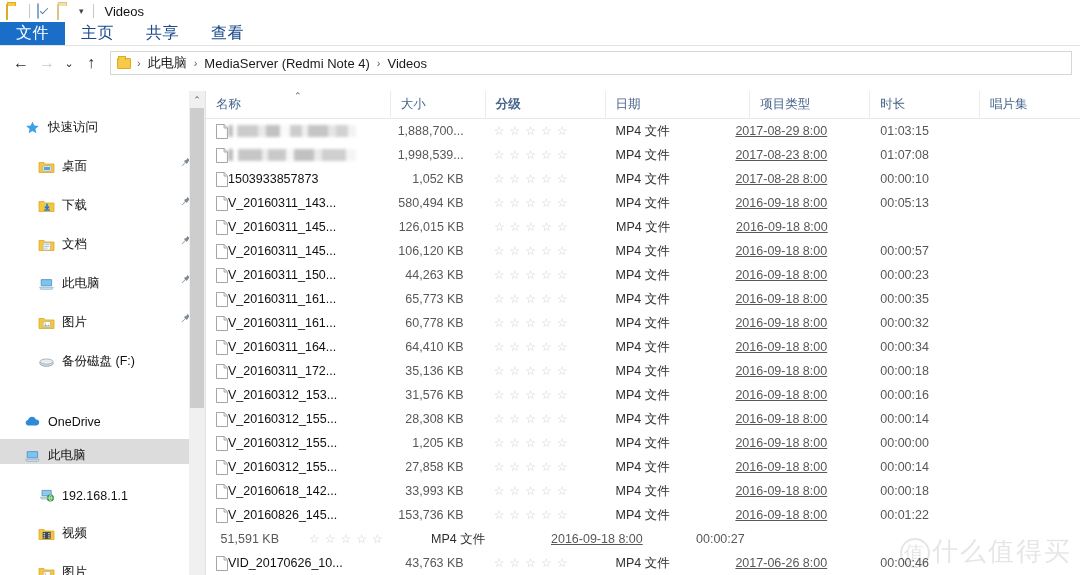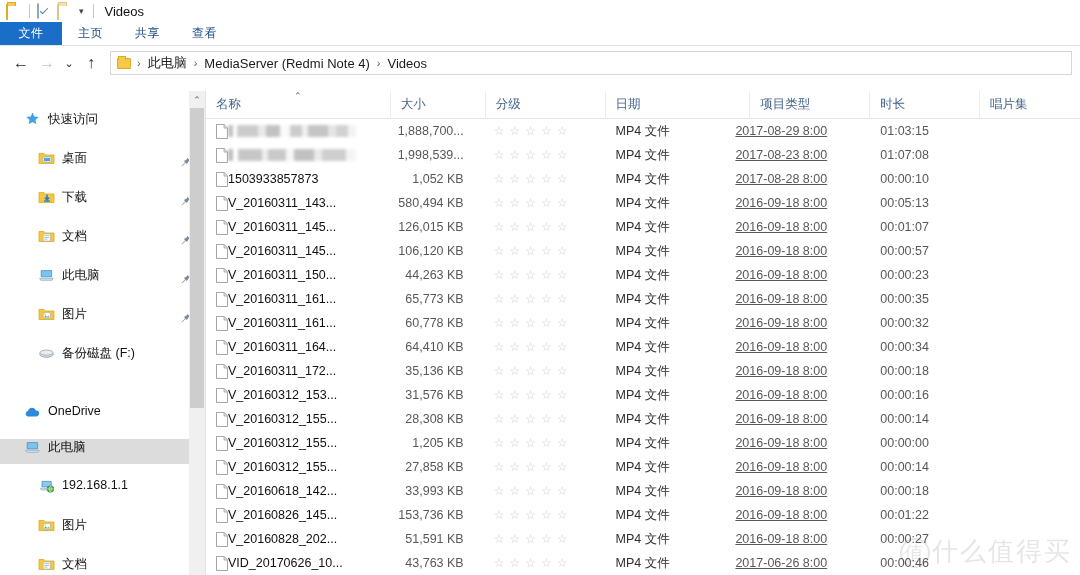--- a/index.html
+++ b/index.html
@@ -43,21 +43,21 @@
   .tb-caret { font-size:9px; color:#444; line-height:1; padding:0 2px; }
   .tb-title { font-size:13px; color:#111; margin-left:4px; }
 
   
   .ribbon {
     height: 24px; display:flex; align-items:stretch;
     border-bottom:1px solid #e3e3e3; background:#fff;
   }
   .ribbon-tab {
     display:flex; align-items:center; justify-content:center;
-    padding:0 16px; font-size:12px; color:#1b4a8a; letter-spacing:.5px;
+    padding:0 16px; font-size:16px; color:#1b4a8a; letter-spacing:.5px;
   }
   .ribbon-tab.file {
     background:#1a6ec8; color:#fff; min-width:62px; font-weight:normal;
   }
 
   
   .addressbar {
     height: 34px; display:flex; align-items:center; padding-left:8px;
     background:#fff;
   }
@@ -88,21 +88,21 @@
     position:absolute; top:91px; left:0; right:0; bottom:0;
     display:flex; background:#fff;
   }
 
   
   .sidebar {
     width:205px; position:relative; background:#fff; overflow:hidden;
     border-right:none;
   }
   .side-row {
-    height:25px; display:flex; align-items:flex-start;
+    height:25px; display:flex; align-items:flex-end;
     padding-left:24px; gap:7px; position:relative; font-size:12.5px; color:#111;
     white-space:nowrap;
   }
   .side-row.indent { padding-left:38px;margin-top:14px; }
   .side-row.selected { background:#dcdcdc; }
   .side-spacer { height:20px; }
   .side-label { font-size:12.5px; color:#111; }
   .pin {
     position:absolute; right:14px; top:7px; width:11px; height:11px;
     color:#7d8a96; font-size:11px; line-height:11px;
@@ -136,21 +136,21 @@
     font-size:12.5px; color:#46648c; padding-left:10px;
     height:28px; display:flex; align-items:center; position:relative;
     border-right:1px solid #ececec;
   }
   .hcell .sortmark {
     position:absolute; top:1px; left:50%; transform:translateX(-50%);
     font-size:9px; color:#46648c; line-height:9px;
   }
   .col-name { width:185px; }
   .col-size { width:95px; }
-  .col-rating { width:120px; }
+  .col-rating { width:120px;font-weight:bold; }
   .col-type  { width:120px; }
   .col-date  { width:145px; }
   .col-len   { width:110px; }
   .col-album { width:100px; border-right:none; }
 
   .rowlist { position:absolute; top:28px; left:0; right:0; bottom:0; }
   .frow { display:flex; height:24px; align-items:flex-end; }
   .fcell {
     font-size:12.5px; color:#3a3a3a; padding-left:10px;
     display:flex; align-items:center; height:24px; overflow:hidden;
@@ -367,20 +367,35 @@
                 <circle cx="12.4" cy="11" r="3.3" fill="#4aa84a" stroke="#2f7d2f" stroke-width=".7"></circle>
                 <path d="M9.1 11h6.6M12.4 7.7c1.4 1.9 1.4 4.7 0 6.6-1.4-1.9-1.4-4.7 0-6.6z" stroke="#d8f0d8" stroke-width=".7" fill="none"></path>
               </svg>
             </span>
             <span class="side-label">192.168.1.1</span>
           </div>
           <div class="side-row indent">
             <span class="ic">
               <svg width="17" height="16" viewBox="0 0 17 16">
                 <path d="M1 3.5h5l1.3 1.5H16v8.5H1z" fill="#f5c63f" stroke="#d9a92a" stroke-width=".8"></path>
+                <rect x="5" y="6.2" width="7.2" height="6.4" fill="#3e4b5a" stroke="#2b3540" stroke-width=".6"></rect>
+                <rect x="5.6" y="7" width="1.2" height="1.2" fill="#fff"></rect>
+                <rect x="5.6" y="9.2" width="1.2" height="1.2" fill="#fff"></rect>
+                <rect x="5.6" y="11.2" width="1.2" height="1.1" fill="#fff"></rect>
+                <rect x="10.4" y="7" width="1.2" height="1.2" fill="#fff"></rect>
+                <rect x="10.4" y="9.2" width="1.2" height="1.2" fill="#fff"></rect>
+                <rect x="10.4" y="11.2" width="1.2" height="1.1" fill="#fff"></rect>
+              </svg>
+            </span>
+            <span class="side-label">视频</span>
+          </div>
+          <div class="side-row indent">
+            <span class="ic">
+              <svg width="17" height="16" viewBox="0 0 17 16">
+                <path d="M1 3.5h5l1.3 1.5H16v8.5H1z" fill="#f5c63f" stroke="#d9a92a" stroke-width=".8"></path>
                 <rect x="5.2" y="6.4" width="7" height="6" fill="#fff" stroke="#b2b2b2" stroke-width=".7"></rect>
                 <path d="M5.6 11.6l2-2.4 1.6 1.7 1.3-1.1 1.3 1.8z" fill="#6fb46f"></path>
                 <circle cx="7" cy="8.1" r=".8" fill="#f0c24a"></circle>
               </svg>
             </span>
             <span class="side-label">图片</span>
           </div>
           <div class="side-row indent">
             <span class="ic">
               <svg width="17" height="16" viewBox="0 0 17 16">
@@ -552,21 +567,20 @@
             <div class="fcell size col-size">126,015 KB</div>
             <div class="fcell rating col-rating">
               <span class="star">☆</span>
               <span class="star">☆</span>
               <span class="star">☆</span>
               <span class="star">☆</span>
               <span class="star">☆</span>
             </div>
             <div class="fcell type col-type">MP4 文件</div>
             <div class="fcell date col-date">2016-09-18 8:00</div>
-            <div class="fcell len col-len">00:01:07</div>
             <div class="fcell col-album"></div>
           </div>
           <div class="frow">
             <div class="fcell name col-name">
               <svg class="filedoc" viewBox="0 0 12 15">
                 <path d="M.5.5h7.6l3.4 3.4v10.6H.5z" fill="#fff" stroke="#9b9b9b" stroke-width=".9"></path>
                 <path d="M8.1.7v3.3h3.2" fill="none" stroke="#9b9b9b" stroke-width=".9"></path>
               </svg>
               <span>V_20160311_145...</span>
             </div>
@@ -808,27 +822,20 @@
               <span class="star">☆</span>
               <span class="star">☆</span>
               <span class="star">☆</span>
             </div>
             <div class="fcell type col-type">MP4 文件</div>
             <div class="fcell date col-date">2016-09-18 8:00</div>
             <div class="fcell len col-len">00:01:22</div>
             <div class="fcell col-album"></div>
           </div>
           <div class="frow">
-            <div class="fcell name col-name">
-              <svg class="filedoc" viewBox="0 0 12 15">
-                <path d="M.5.5h7.6l3.4 3.4v10.6H.5z" fill="#fff" stroke="#9b9b9b" stroke-width=".9"></path>
-                <path d="M8.1.7v3.3h3.2" fill="none" stroke="#9b9b9b" stroke-width=".9"></path>
-              </svg>
-              <span>V_20160828_202...</span>
-            </div>
             <div class="fcell size col-size">51,591 KB</div>
             <div class="fcell rating col-rating">
               <span class="star">☆</span>
               <span class="star">☆</span>
               <span class="star">☆</span>
               <span class="star">☆</span>
               <span class="star">☆</span>
             </div>
             <div class="fcell type col-type">MP4 文件</div>
             <div class="fcell date col-date">2016-09-18 8:00</div>

